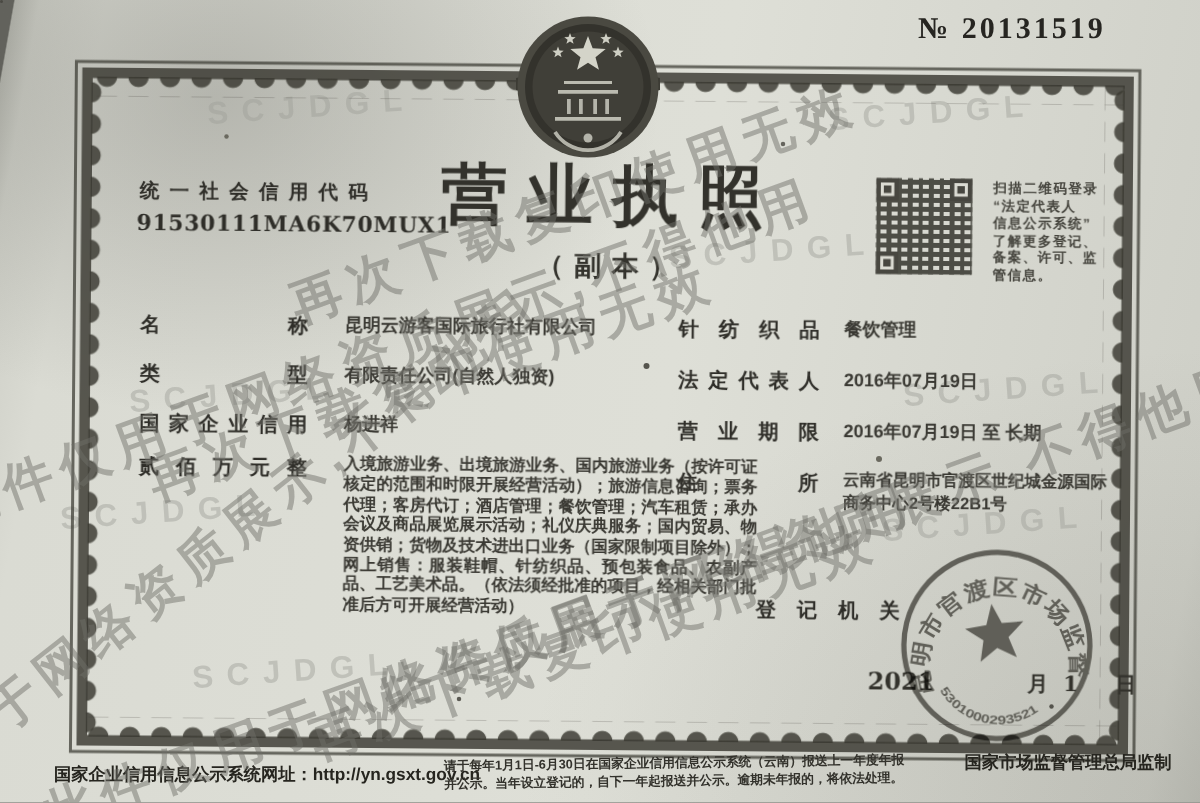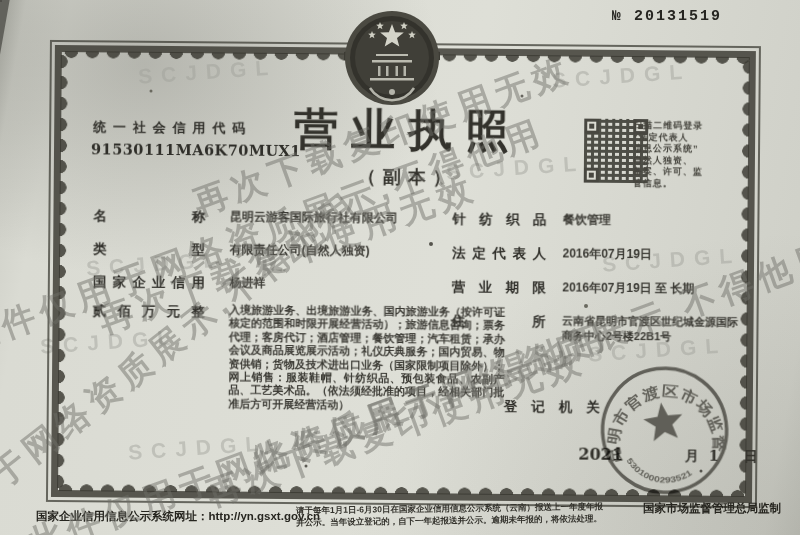--- a/index.html
+++ b/index.html
@@ -13,22 +13,22 @@
     overflow:hidden;}
   .soft{filter:blur(.3px);}
   
   .pcode{position:absolute;font-size:21px;font-weight:bold;letter-spacing:9px;
     color:#9fa099;opacity:.45;transform:rotate(-4deg);pointer-events:none;}
   
   .wm{position:absolute;font-weight:bold;font-size:34px;letter-spacing:6px;white-space:nowrap;
     color:rgba(110,110,105,.48);transform:rotate(-20deg);transform-origin:0 50%;pointer-events:none;}
   .wm.steep{transform:rotate(-38deg);}
   
-  .docno{position:absolute;left:612px;top:8px;font-family:Liberation Mono, monospace;
-    font-weight:bold;font-size:15px;letter-spacing:2px;color:#262521;}
+  .docno{position:absolute;left:612px;top:8px;font-family:Liberation Serif, serif;
+    font-weight:bold;font-size:20px;letter-spacing:2px;color:#262521;}
   
   .certificate{position:absolute;left:0;top:0;width:800px;height:535px;transform:rotate(.5deg);}
   .frame{position:absolute;left:48px;top:43px;width:707px;height:458px;border:2px solid rgba(62,61,54,.75);}
   .band{position:absolute;inset:3px;border:7px solid rgba(57,56,49,.82);}
   .sc{position:absolute;opacity:.82;}
   .sc-t{top:9px;left:9px;right:9px;height:13px;
     background:radial-gradient(circle at 50% 0,#38372f 0 6.5px,transparent 7px);background-size:21px 13px;background-repeat:repeat-x;}
   .sc-b{bottom:9px;left:9px;right:9px;height:13px;
     background:radial-gradient(circle at 50% 100%,#38372f 0 6.5px,transparent 7px);background-size:21px 13px;background-repeat:repeat-x;background-position:bottom;}
   .sc-l{left:9px;top:9px;bottom:9px;width:13px;
@@ -47,21 +47,21 @@
   .subtitle{position:absolute;left:300px;top:165px;width:214px;text-align:center;font-size:18px;
     font-weight:bold;letter-spacing:7px;color:#33322c;}
   
   .qr{position:absolute;left:583px;top:117px;width:64px;height:64px;opacity:.85;
     background-image:
       repeating-linear-gradient(0deg,#36352e 0 3px,transparent 3px 6px),
       repeating-linear-gradient(90deg,#36352e 0 3px,transparent 3px 7px);}
   .qr .f{position:absolute;width:15px;height:15px;border:3px solid #2e2d27;background:#dcdcd4;box-sizing:border-box;}
   .qr .f::after{content:"";position:absolute;left:2px;top:2px;width:5px;height:5px;background:#2e2d27;}
   .f1{left:0;top:0;} .f2{right:0;top:0;} .f3{left:0;bottom:0;}
-  .qr-caption{position:absolute;left:632px;top:118px;width:78px;font-size:9px;line-height:11.5px;
+  .qr-caption{position:absolute;left:661px;top:118px;width:78px;font-size:9px;line-height:11.5px;
     font-weight:bold;color:#45443d;letter-spacing:1px;}
   
   .row{position:absolute;color:#32312b;}
   .lbl{display:inline-block;vertical-align:top;font-size:13.5px;font-weight:bold;
     text-align:justify;text-align-last:justify;color:#2f2e29;font-family:Liberation Serif, serif;}
   .val{display:inline-block;vertical-align:top;font-size:12px;font-weight:600;color:#3a3933;}
   .rowL{left:93px;} .rowL .lbl{width:112px;margin-right:20px;}
   .rowR{left:452px;} .rowR .lbl{width:94px;margin-right:12px;}
   .scope-val{width:276px;font-size:11px;line-height:13.4px;text-align:justify;}
   .addr-val{width:182px;font-size:11px;line-height:15px;}
@@ -111,21 +111,21 @@
 
     <div class="qr">
       <div class="f f1"></div>
       <div class="f f2"></div>
       <div class="f f3"></div>
     </div>
     <div class="qr-caption">
       <div>扫描二维码登录</div>
       <div>“法定代表人</div>
       <div>信息公示系统”</div>
-      <div>自然人独资、</div>
+      <div>了解更多登记、</div>
       <div>备案、许可、监</div>
       <div>管信息。</div>
     </div>
 
     <div class="row rowL" style="top:210px;">
       <span class="lbl">名称</span>
       <span class="val">昆明云游客国际旅行社有限公司</span>
     </div>
     <div class="row rowL" style="top:243px;">
       <span class="lbl">类型</span>

